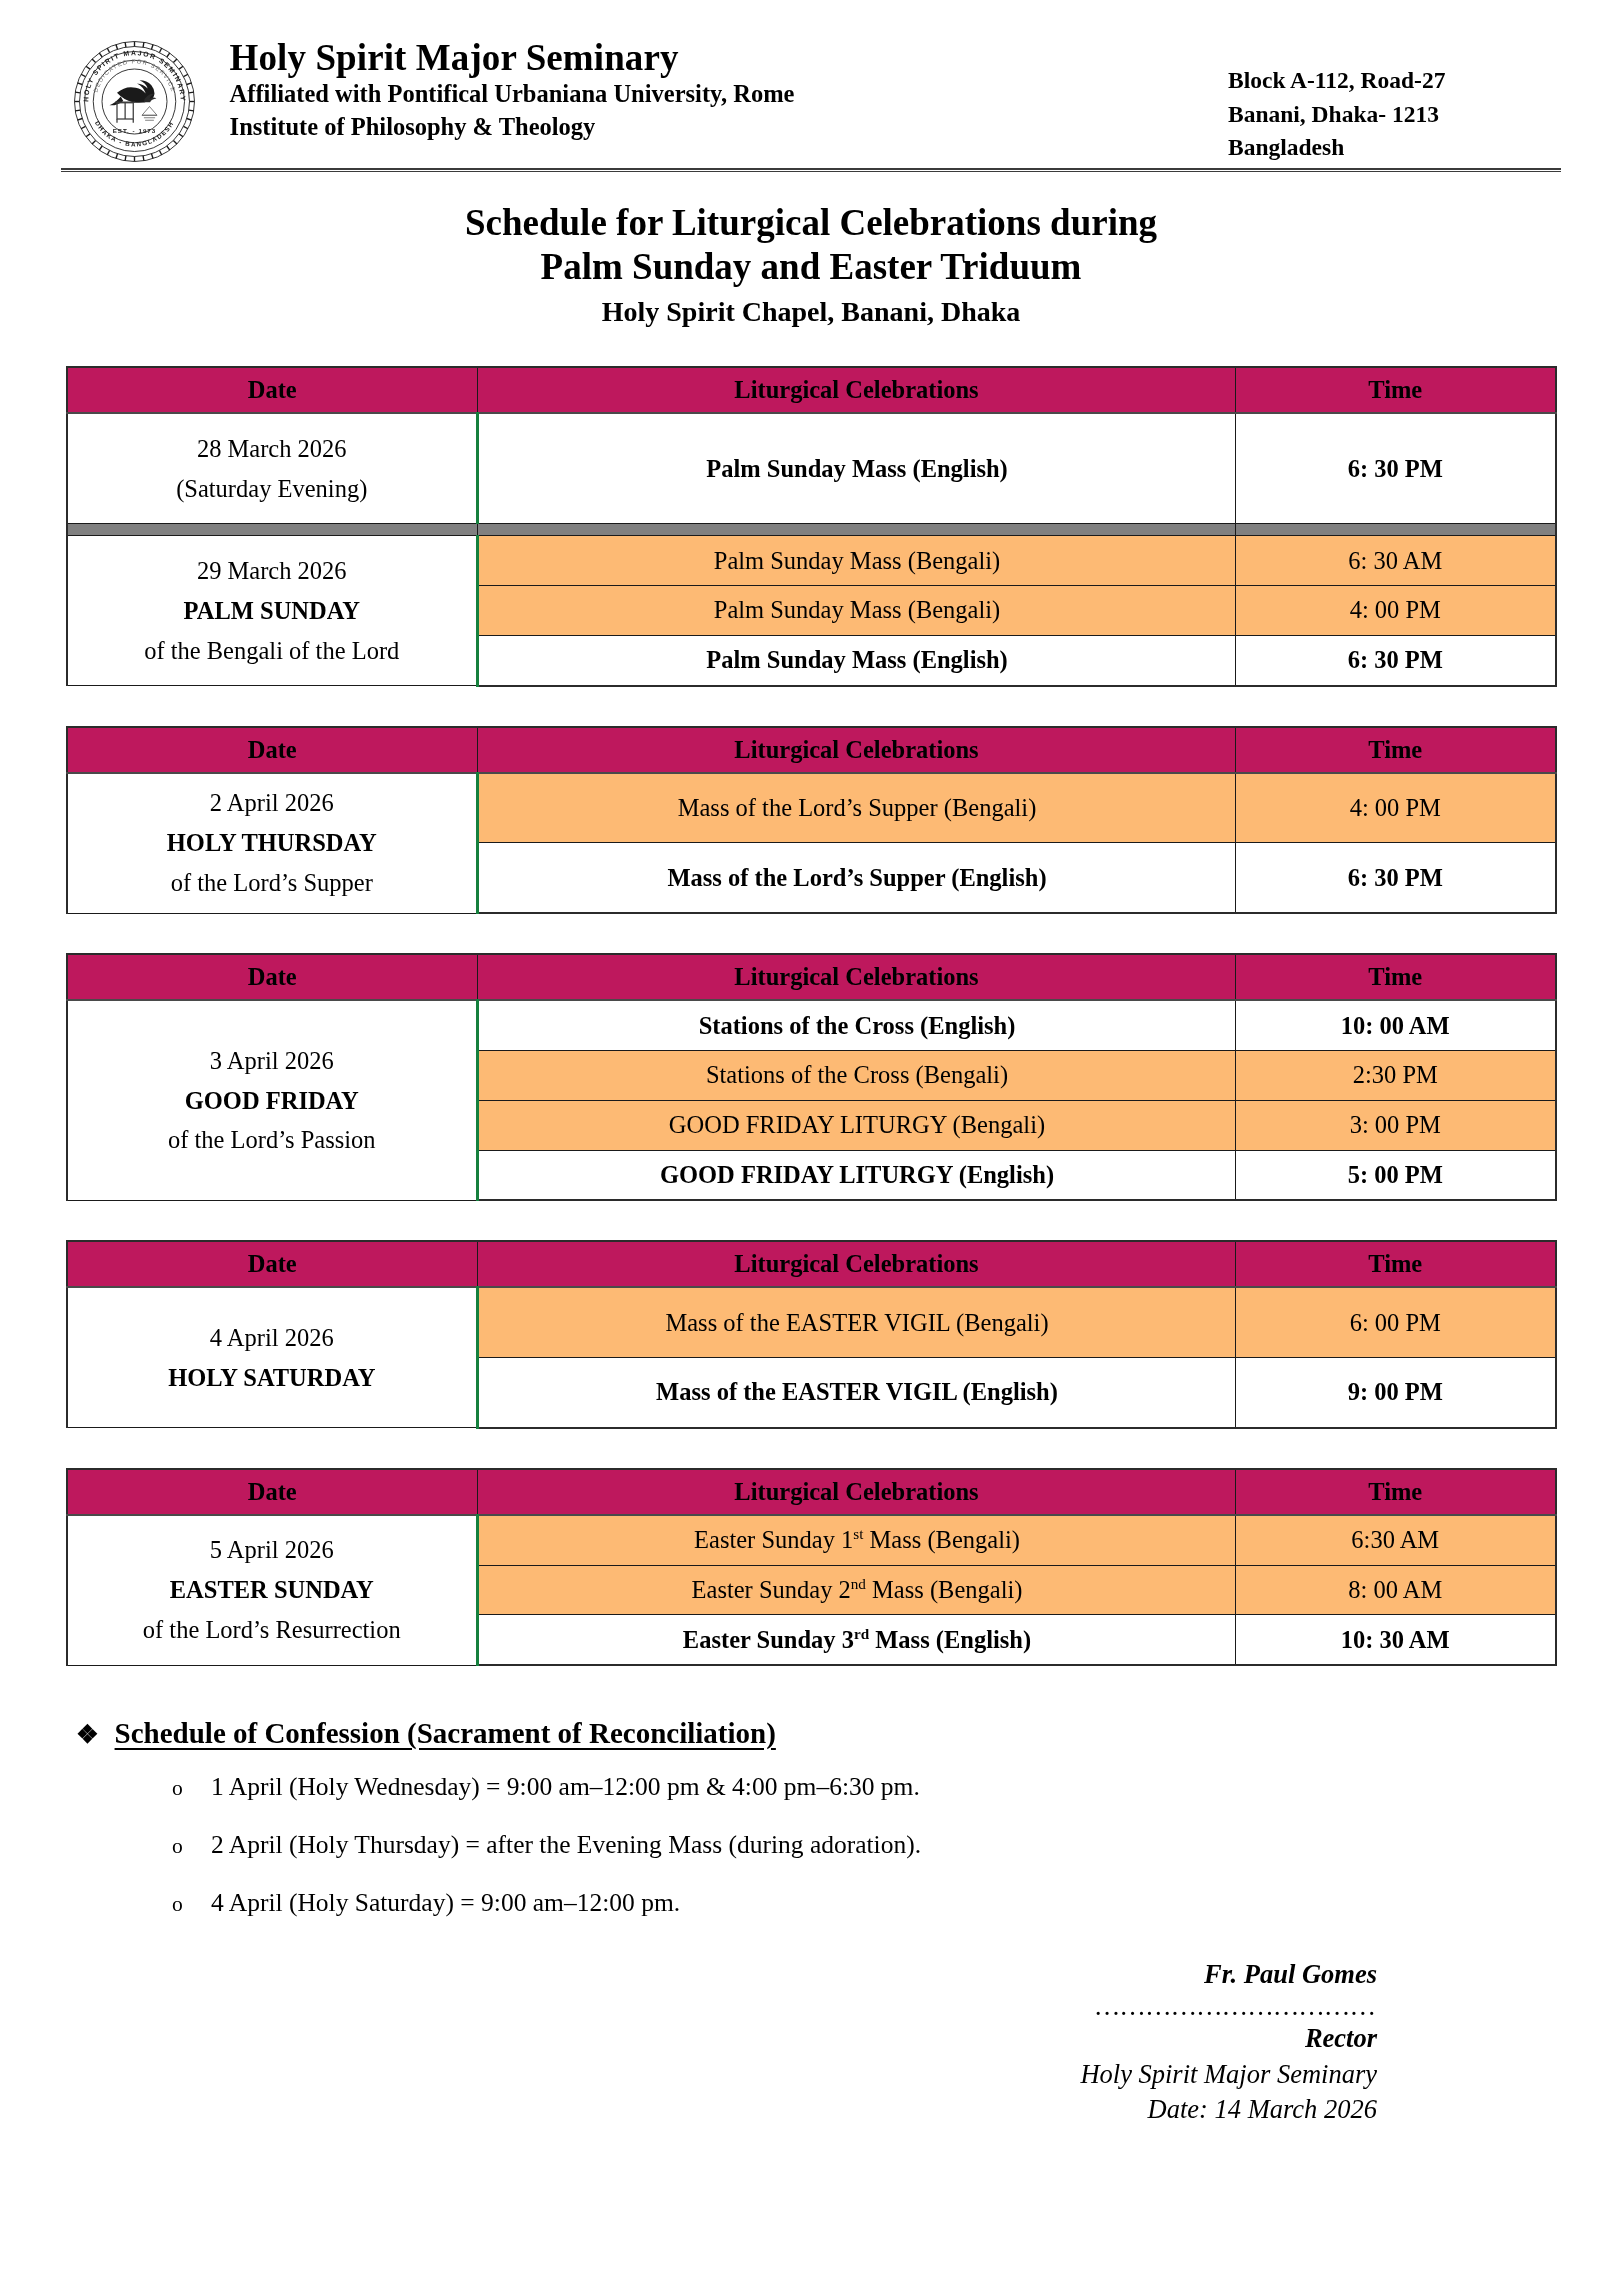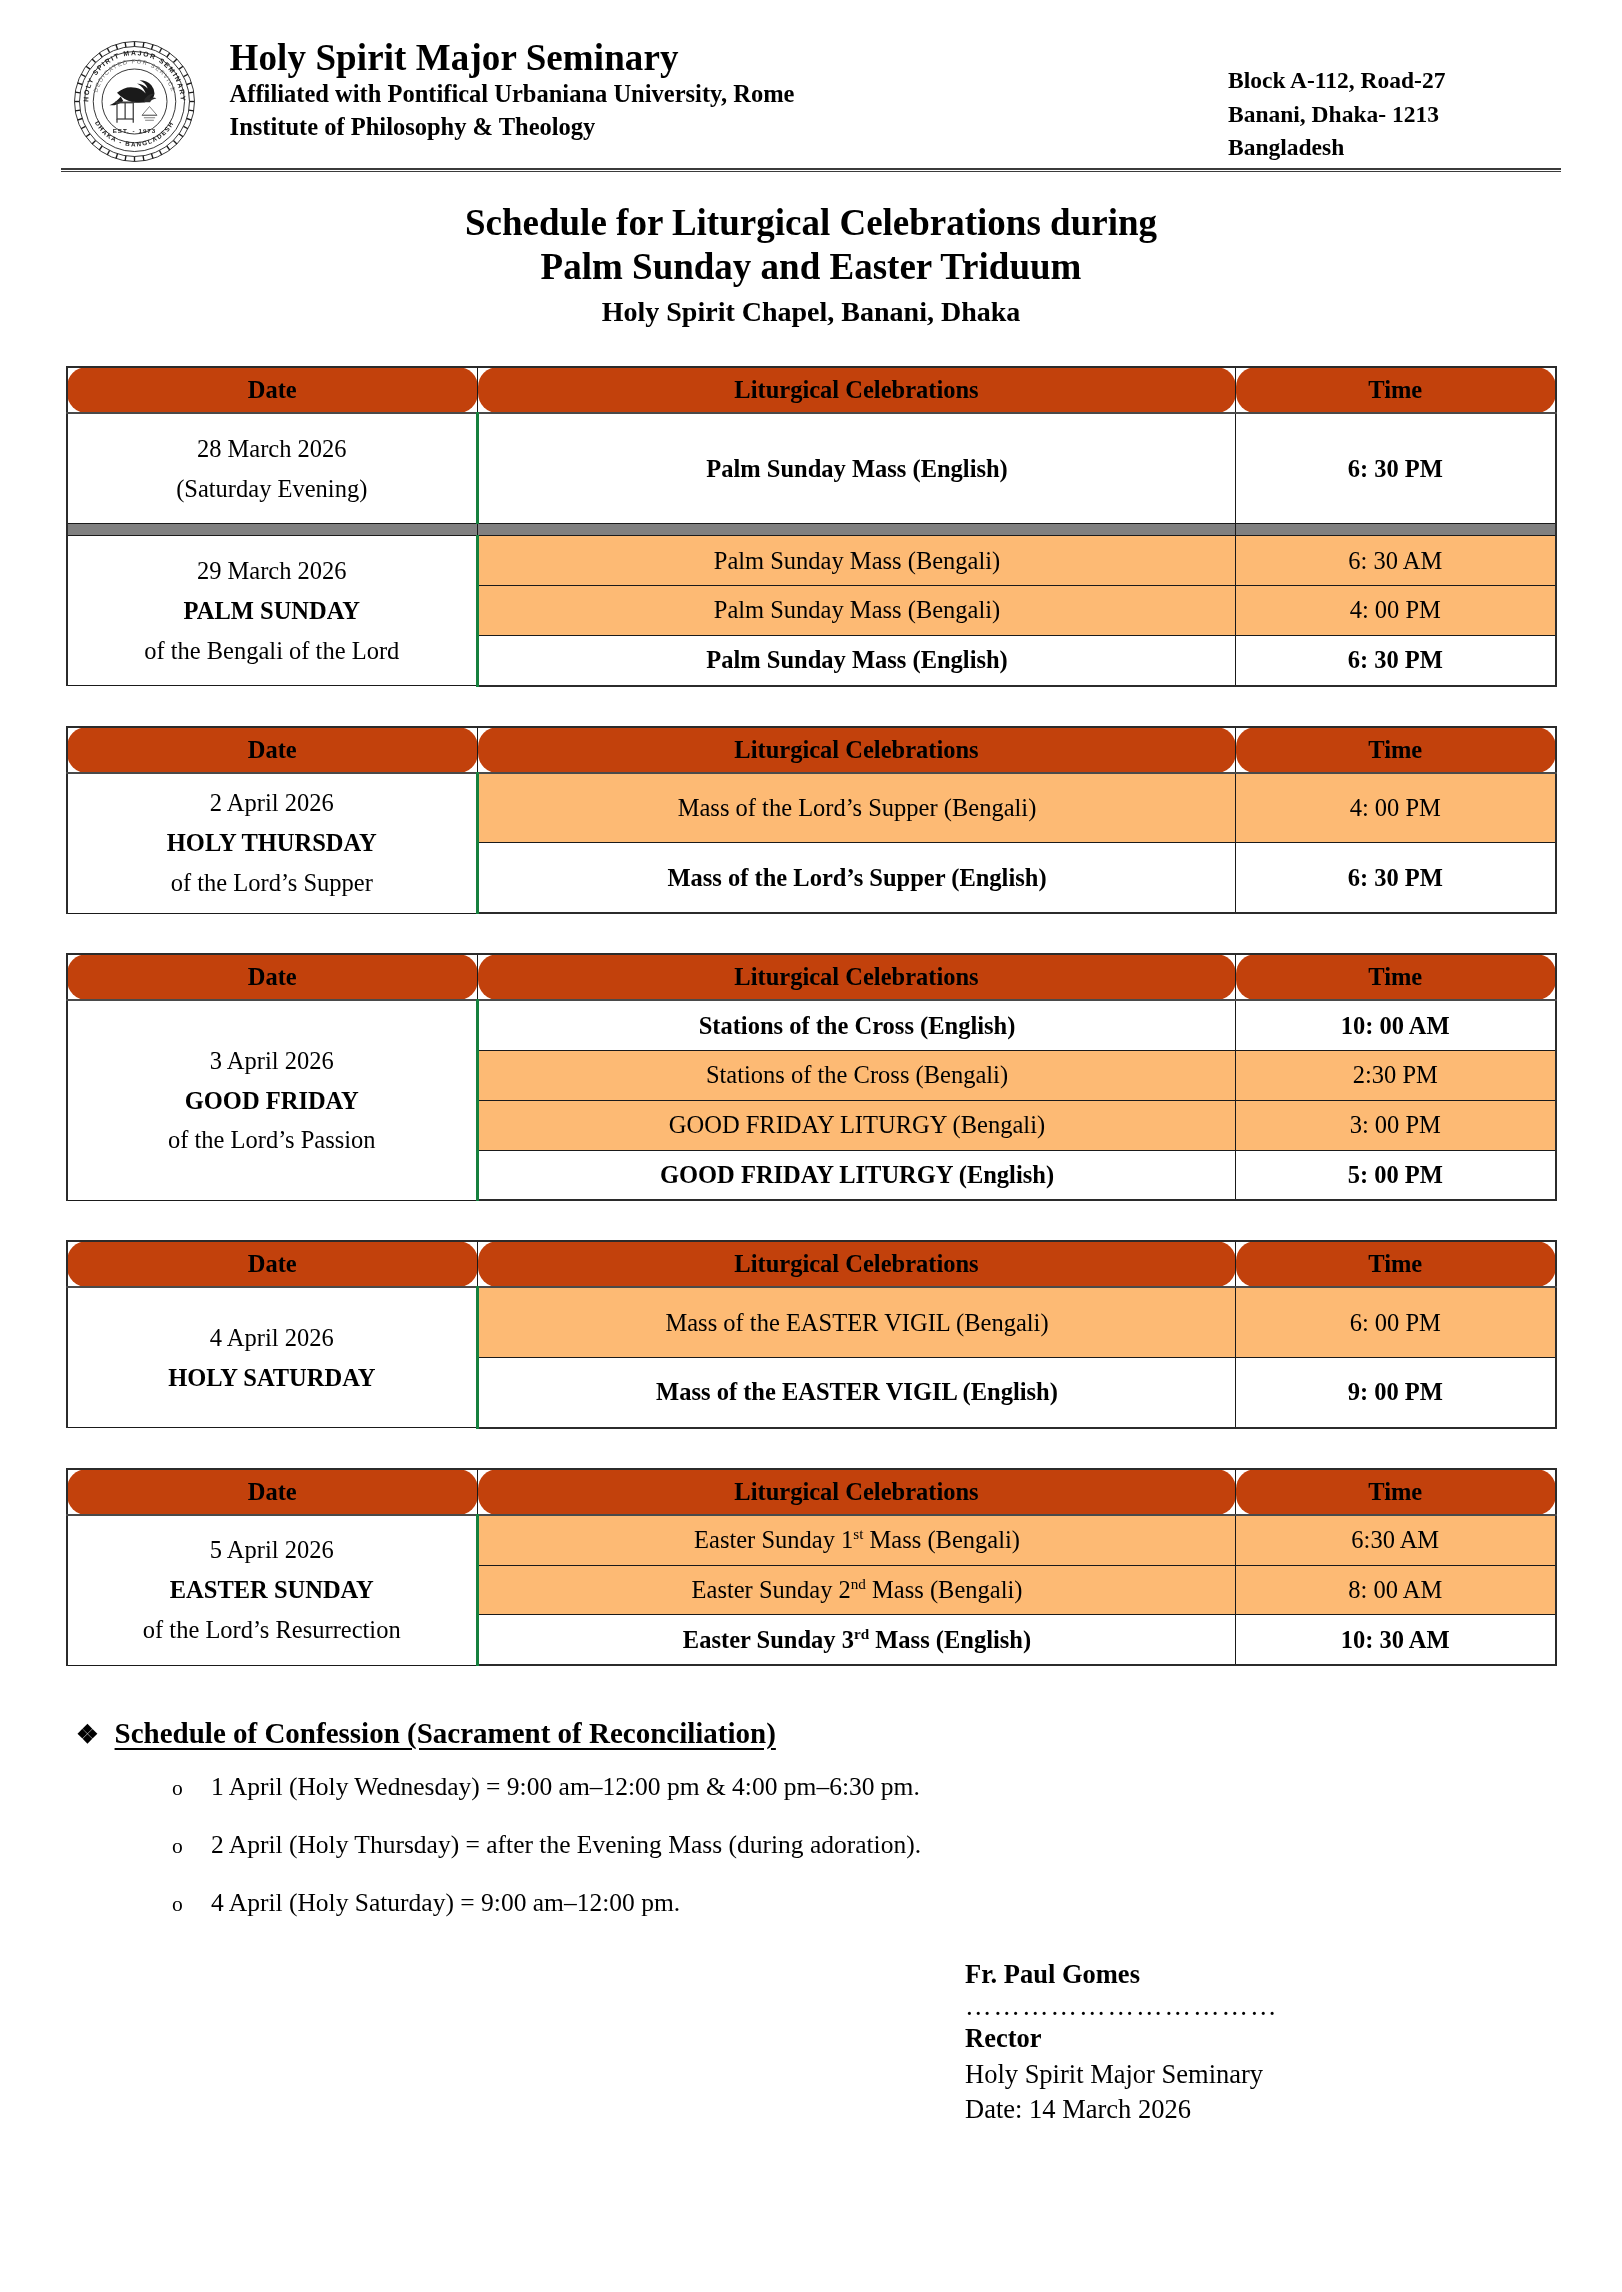--- a/index.html
+++ b/index.html
@@ -113,27 +113,26 @@
   .sched-table col.c-time { width: 320px; }
 
   .sched-table th,
   .sched-table td {
     border: 1px solid #1a1a1a;
     padding: 0;
     vertical-align: middle;
     text-align: center;
   }
   .sched-table thead th {
-    background: #c2410c;
+    background: #be185d;
     font-size: 24.5px;
     font-weight: bold;
     height: 44px;
     border-bottom: 2.9px solid #4a4a4a;
     border-top: 2.9px solid #2b2b2b;
-    border-radius: 20px;
   }
   .sched-table thead th.first { border-left: 2.9px solid #2b2b2b; }
   .sched-table thead th.last  { border-right: 2.9px solid #2b2b2b; }
 
   td.date-cell {
     font-size: 24.5px;
     line-height: 1.63;
     padding: 7.8px 5.9px;
     border-left: 2.9px solid #2b2b2b;
     border-right: 3px solid #15803d;
@@ -201,23 +200,24 @@
   .conf-bullet {
     width: 39px;
     flex: 0 0 39px;
     font-size: 21.6px;
   }
 
   
   .signature {
     margin-top: 39px;
     margin-right: 245px;
-    text-align: left;
+    text-align: right;
     width: 412px;
     margin-left: auto;
+    font-style: italic;
   }
   .sig-name { font-size: 26.5px; font-weight: bold; line-height: 1.3; }
   .sig-dots { font-size: 26.5px; letter-spacing: 2px; line-height: 1.1; }
   .sig-role { font-size: 26.5px; font-weight: bold; line-height: 1.35; }
   .sig-org, .sig-date { font-size: 26.5px; line-height: 1.32; }
 </style>
 </head>
 <body>
 
 <div class="page">

